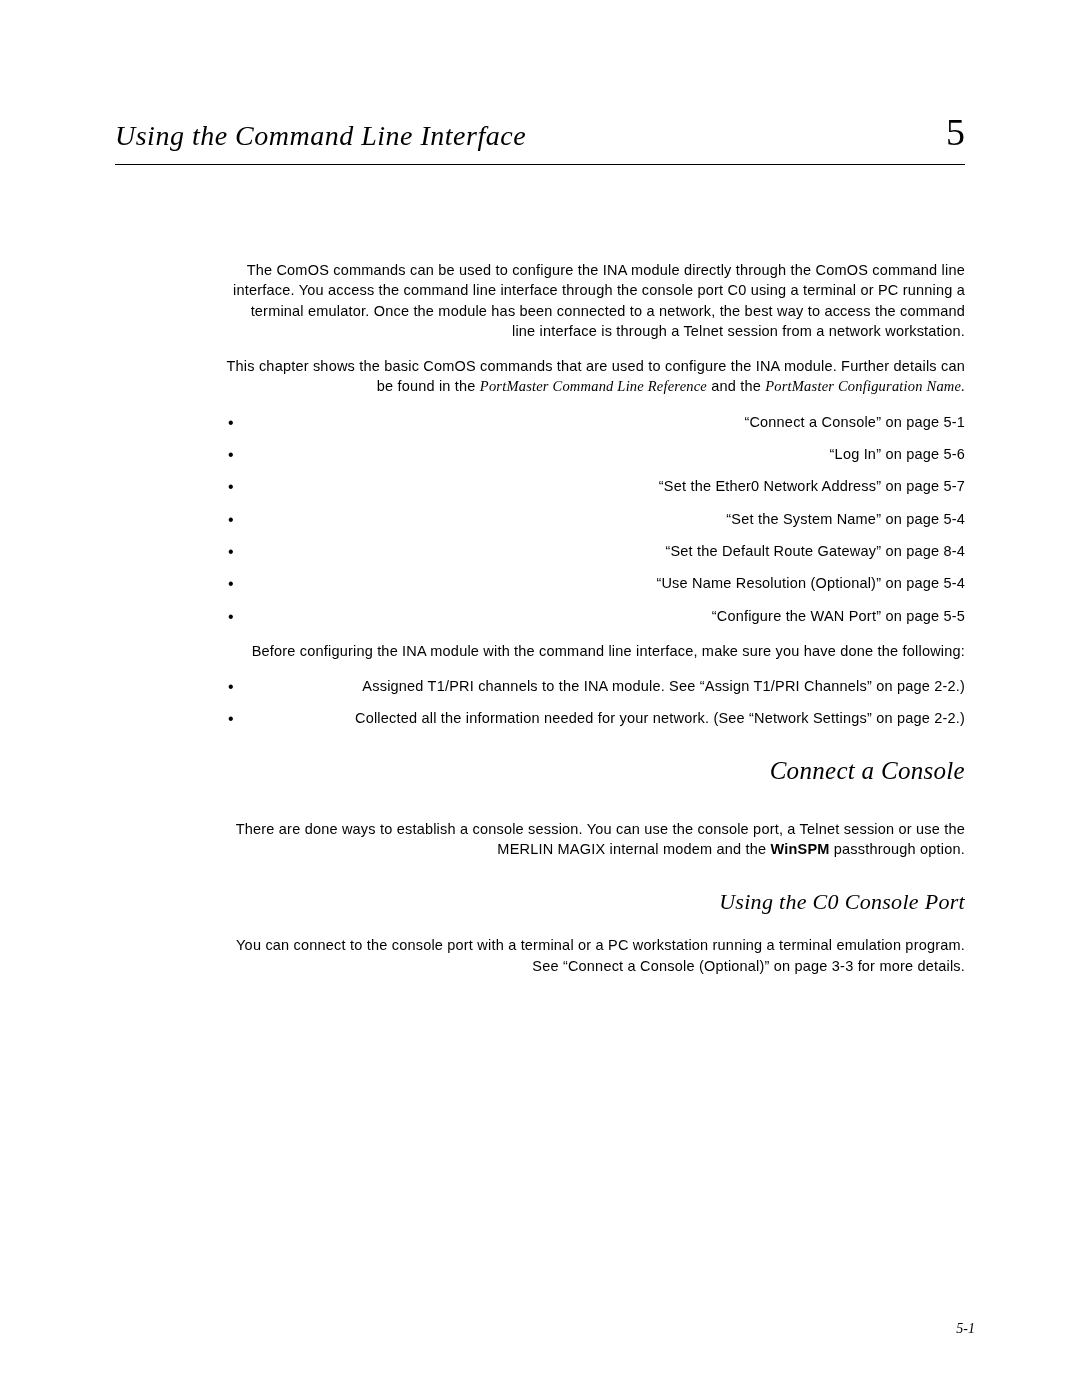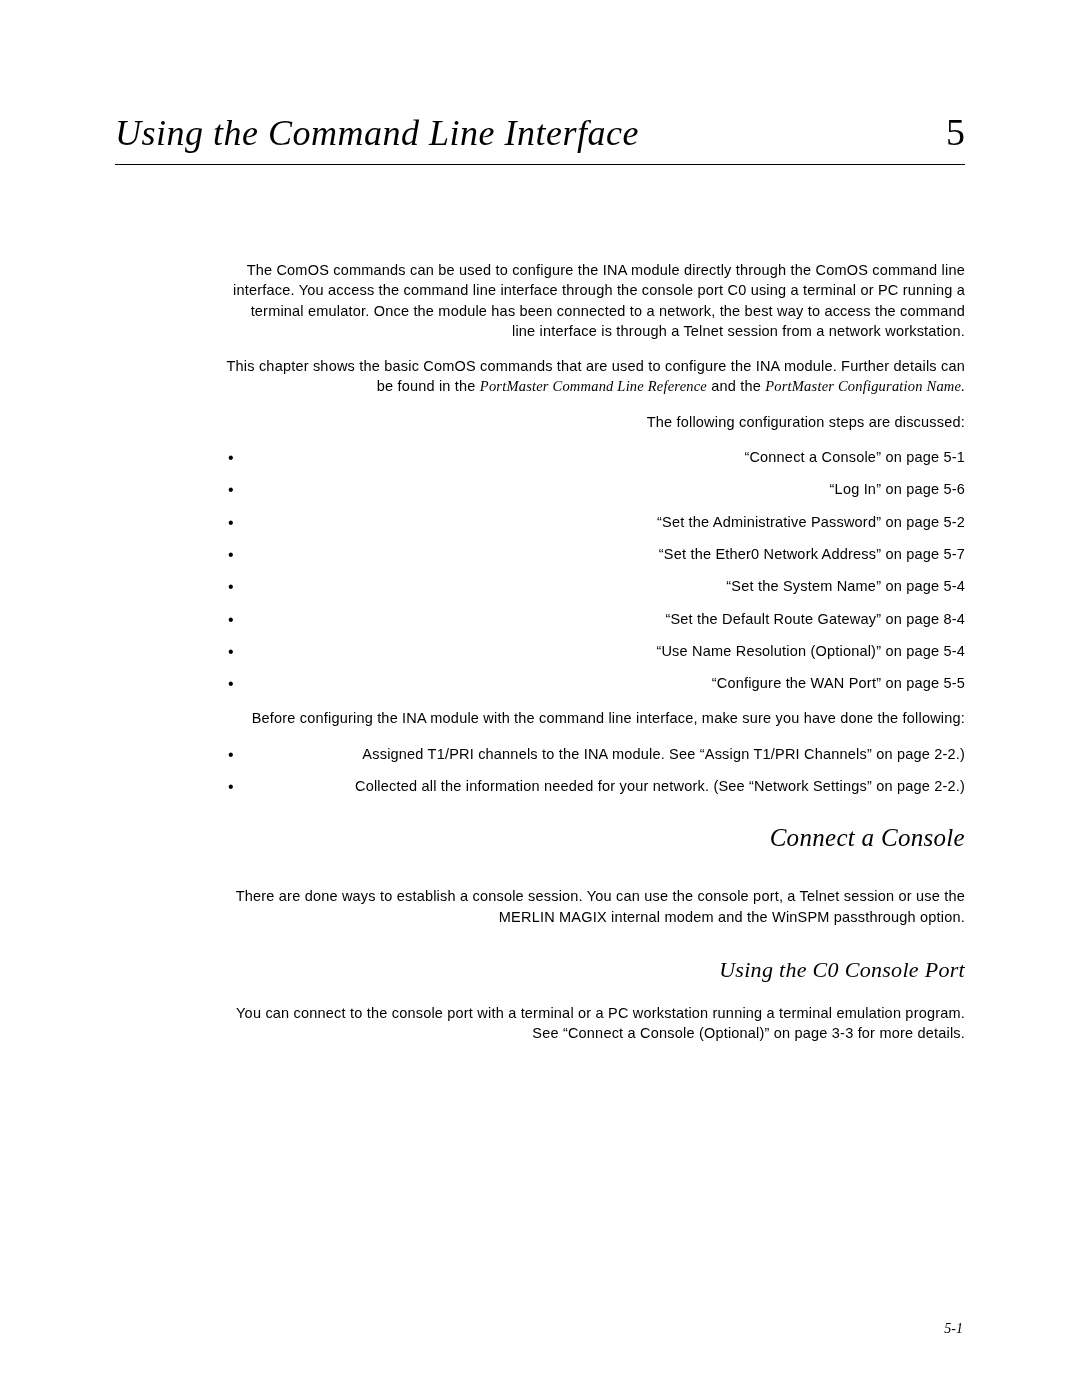--- a/index.html
+++ b/index.html
@@ -21,21 +21,21 @@
     .chapter-header {
       display: flex;
       justify-content: space-between;
       align-items: baseline;
       border-bottom: 1.5px solid #000;
       padding-bottom: 10px;
       margin-bottom: 95px;
     }
     .chapter-title {
       font-style: italic;
-      font-size: 36px;
+      font-size: 28px;
       font-weight: normal;
       letter-spacing: 0.5px;
     }
     .chapter-number {
       font-size: 38px;
       font-weight: normal;
     }
     .body-content {
       padding-left: 110px;
       text-align: right;
@@ -45,21 +45,21 @@
       font-size: 14.5px;
       line-height: 1.4;
       margin-bottom: 15px;
       letter-spacing: 0.2px;
     }
     .body-content p .ital {
       font-style: italic;
       font-family: Georgia, 'Times New Roman', serif;
     }
     .body-content p .bold {
-      font-weight: normal;
+      font-weight: bold;
     }
     ul.bullet-list {
       list-style: none;
       margin-bottom: 15px;
     }
     ul.bullet-list li {
       font-family: Verdana, Geneva, sans-serif;
       font-size: 14.5px;
       line-height: 1.4;
       margin-bottom: 12px;
@@ -87,21 +87,21 @@
       font-size: 22px;
       font-weight: normal;
       margin-left: -55px;
       margin-top: 30px;
       margin-bottom: 20px;
       letter-spacing: 0.3px;
     }
     .page-number {
       position: absolute;
       bottom: 60px;
-      right: 117px;
+      right: 105px;
       font-style: italic;
       font-size: 14px;
       font-family: Georgia, 'Times New Roman', serif;
     }
   </style>
 </head>
 <body>
 
 <div class="page">
 
@@ -111,26 +111,24 @@
   </div>
 
   <div class="body-content">
 
     <p>The ComOS commands can be used to configure the INA module directly through the ComOS command line interface. You access the command line interface through the console port C0 using a terminal or PC running a terminal emulator. Once the module has been connected to a network, the best way to access the command line interface is through a Telnet session from a network workstation.</p>
 
     <p>
       <span>This chapter shows the basic ComOS commands that are used to configure the INA module. Further details can be found in the </span><span class="ital">PortMaster Command Line Reference</span><span> and the </span><span class="ital">PortMaster Configuration Name.</span>
     </p>
 
-    <p>The following configuration steps are discussed:</p>
 
     <ul class="bullet-list">
       <li>“Connect a Console” on page 5-1</li>
       <li>“Log In” on page 5-6</li>
-      <li>“Set the Administrative Password” on page 5-2</li>
       <li>“Set the Ether0 Network Address” on page 5-7</li>
       <li>“Set the System Name” on page 5-4</li>
       <li>“Set the Default Route Gateway” on page 8-4</li>
       <li>“Use Name Resolution (Optional)” on page 5-4</li>
       <li>“Configure the WAN Port” on page 5-5</li>
     </ul>
 
     <p>Before configuring the INA module with the command line interface, make sure you have done the following:</p>
 
     <ul class="bullet-list">

